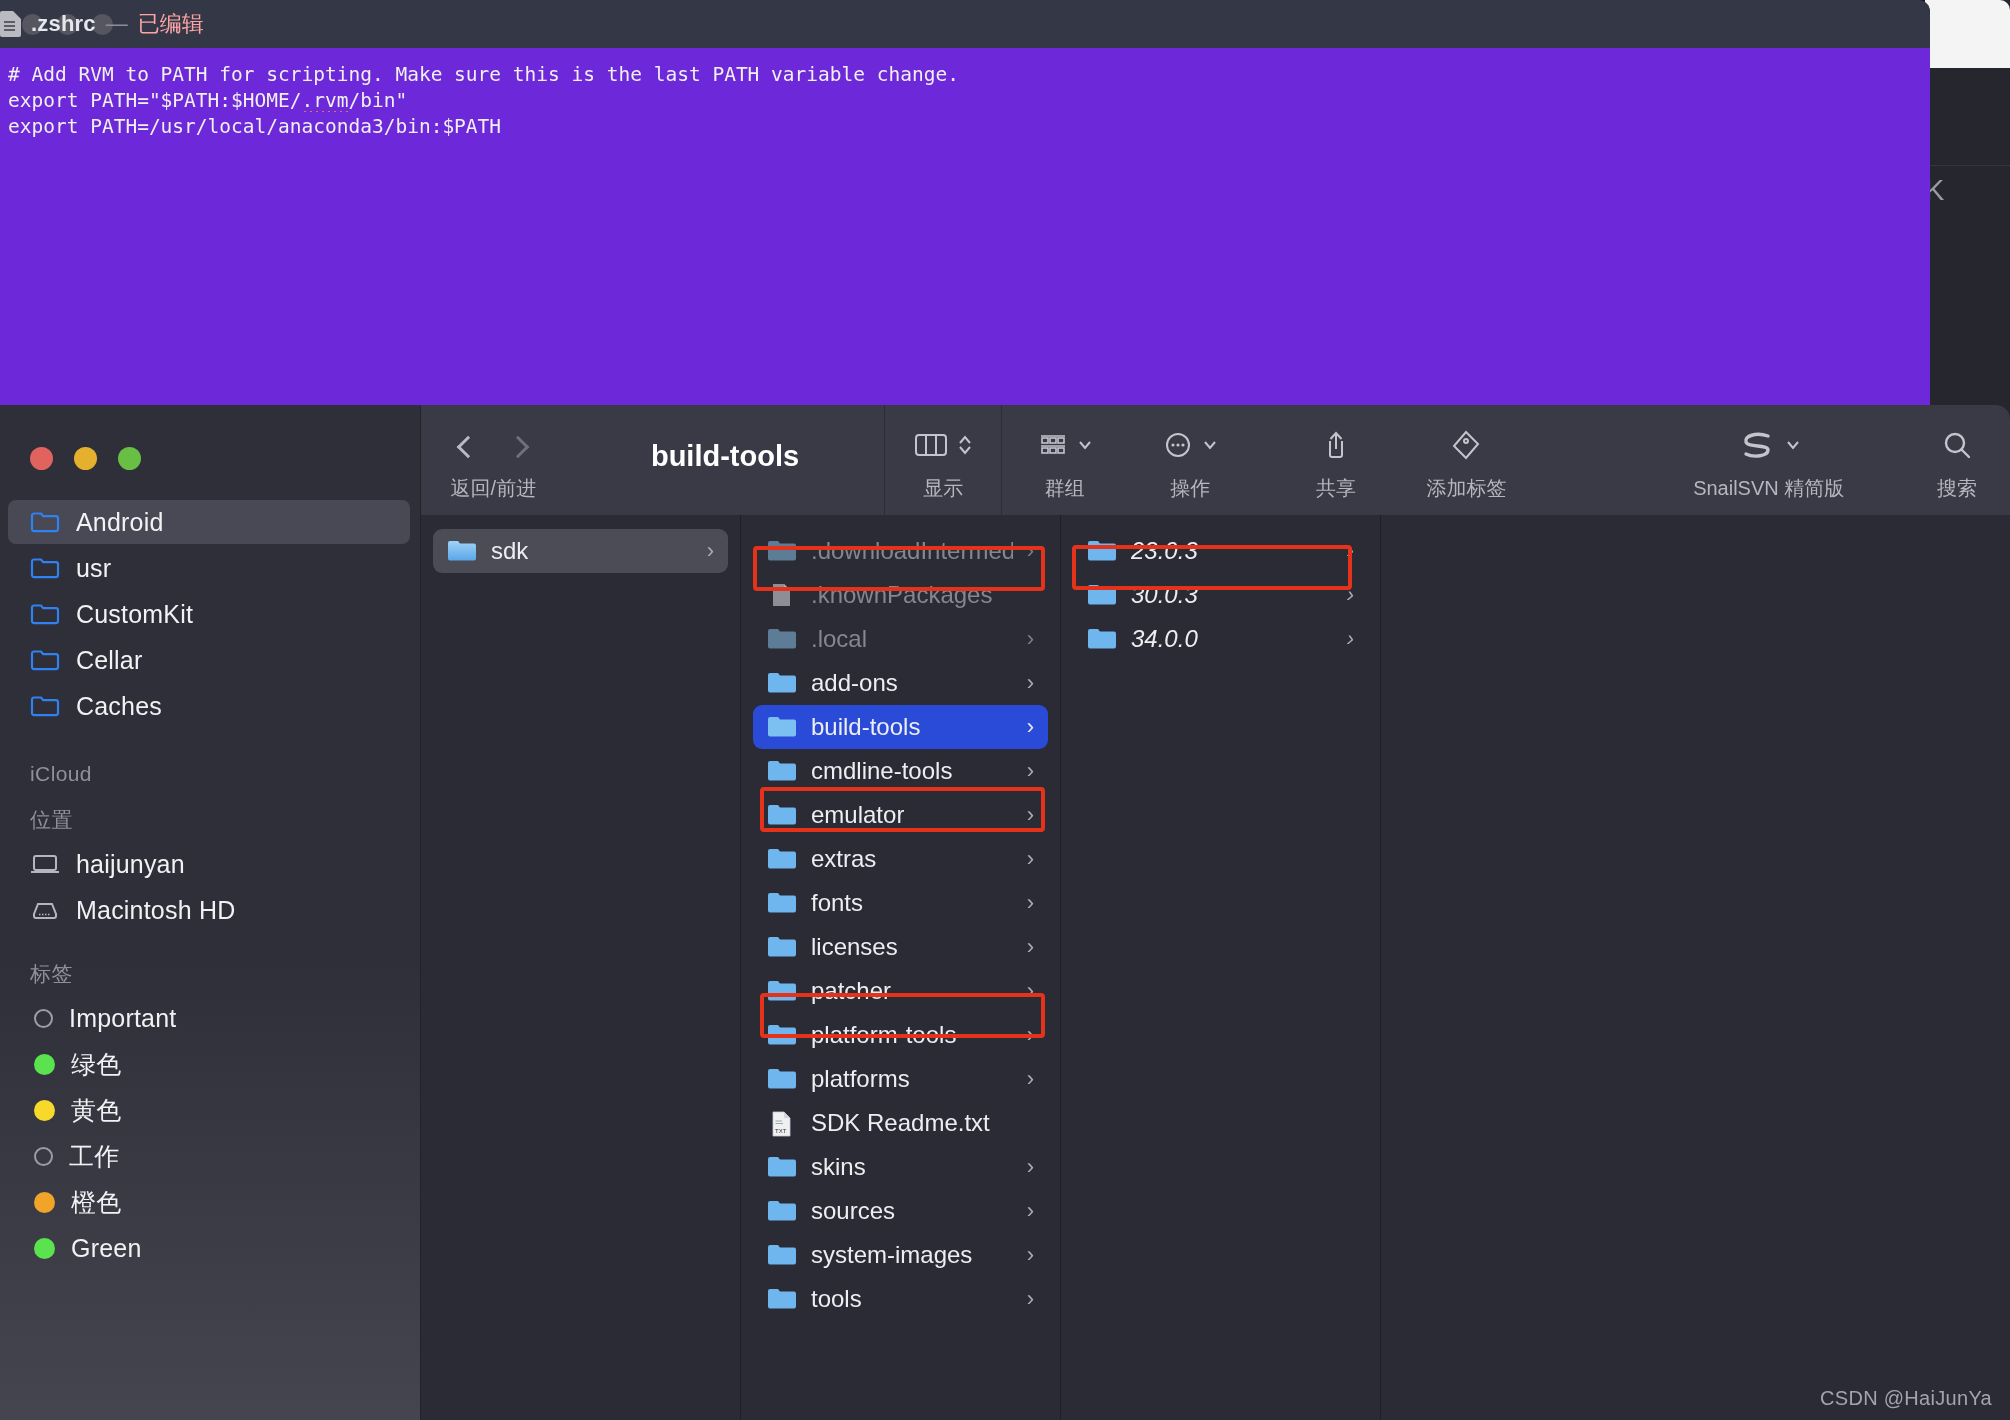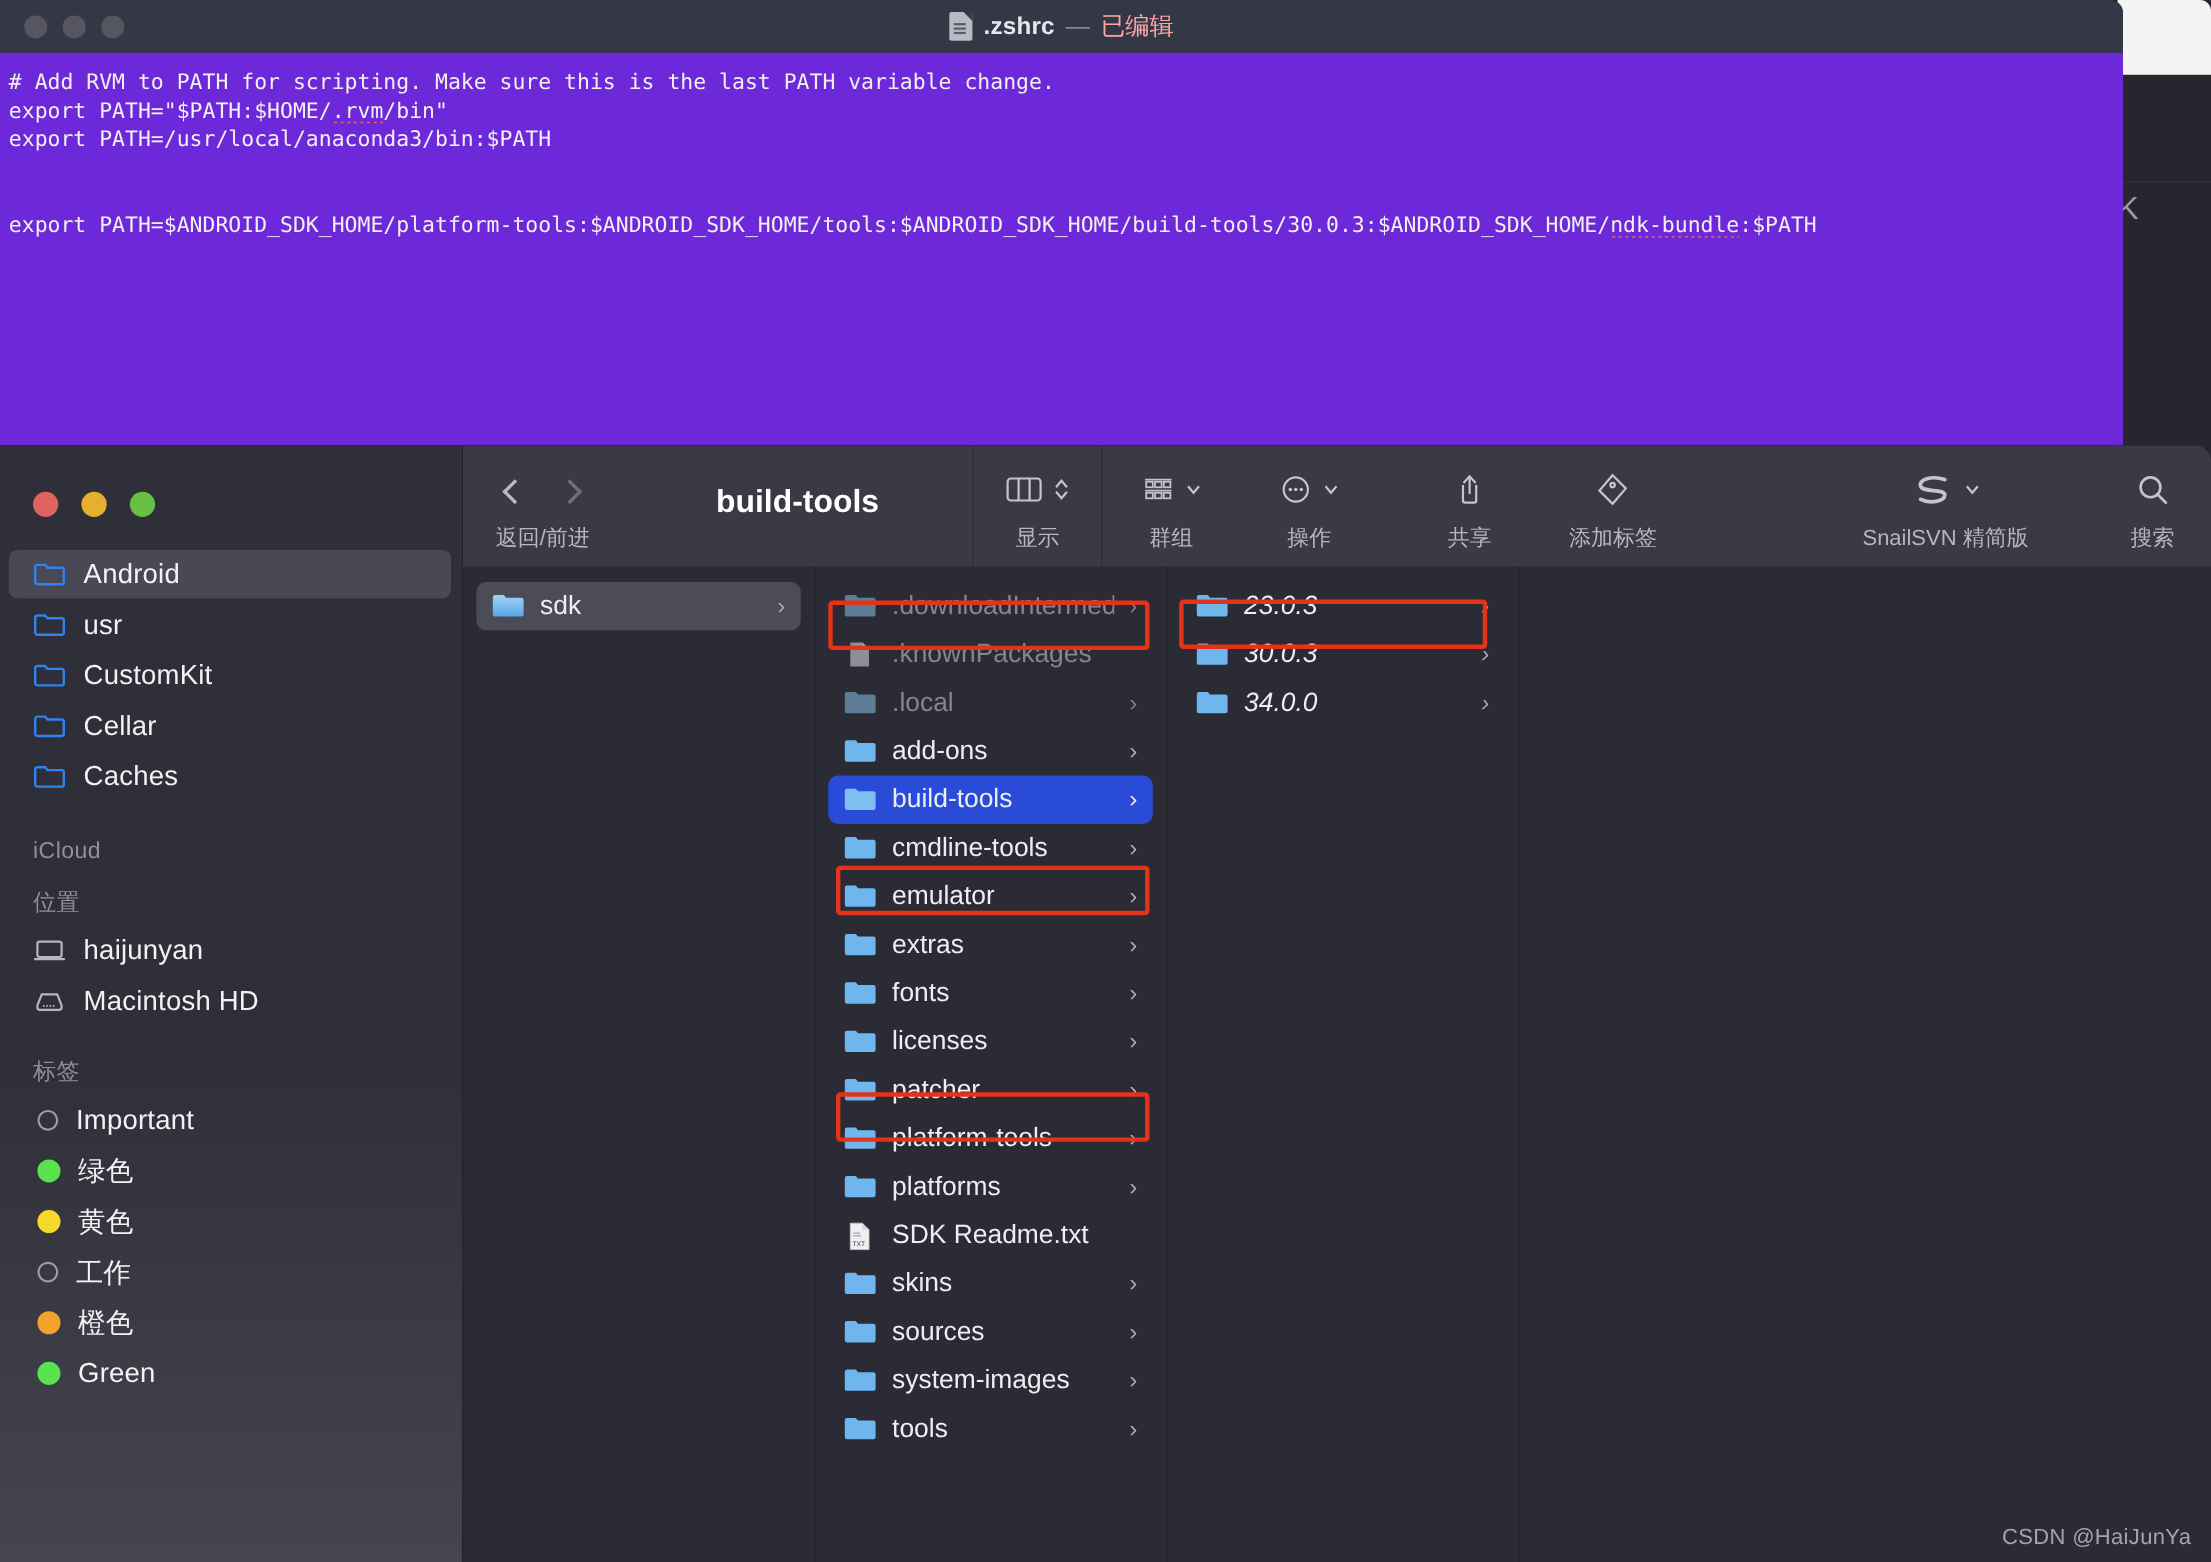--- a/index.html
+++ b/index.html
@@ -42,21 +42,21 @@
   }
   .editor-titlebar {
     position: relative; height: 48px; background: #343746;
     display: flex; align-items: center;
   }
   .tl-group { display: flex; gap: 14px; margin-left: 22px; }
   .tl { width: 21px; height: 21px; border-radius: 50%; }
   .tl.dim { background: #55565f; }
   .editor-title {
     position: absolute; left: 0; right: 0; top: 0; height: 48px;
-    display: flex; align-items: center; justify-content: center; gap: 10px;
+    display: flex; align-items: center; gap: 10px;
     pointer-events: none;
   }
   .doc-icon {
     width: 21px; height: 26px; background: #b9bac2;
     border-radius: 2px; position: relative; flex: none;
   }
   .doc-icon::after {
     content: ""; position: absolute; right: 0; top: 0;
     border-left: 8px solid transparent; border-top: 8px solid #343746;
   }
@@ -204,21 +204,20 @@
         <span class="tdash">—</span>
         <span class="tstate">已编辑</span>
       </div>
     </div>
     <div class="editor-body">
       <div class="code-line"><span># Add RVM to PATH for scripting. Make sure this is the last PATH variable change.</span></div>
       <div class="code-line">export PATH="$PATH:$HOME/<span class="spell">.rvm</span>/bin"</div>
       <div class="code-line"><span>export PATH=/usr/local/anaconda3/bin:$PATH</span></div>
       <div class="code-line">&nbsp;</div>
       <div class="code-line">&nbsp;</div>
-      <div class="code-line">export PATH=$ANDROID_SDK_HOME/platform-tools:$ANDROID_SDK_HOME/tools:$ANDROID_SDK_HOME/build-tools/30.0.3:$ANDROID_SDK_HOME/<span class="spell">ndk-bundle</span>:$PATH</div>
     </div>
   </div>
 
   <div class="finder">
 
     <div class="sidebar">
       <div class="sb-traffic">
         <div class="sb-tl red"></div>
         <div class="sb-tl yellow"></div>
         <div class="sb-tl green"></div>

